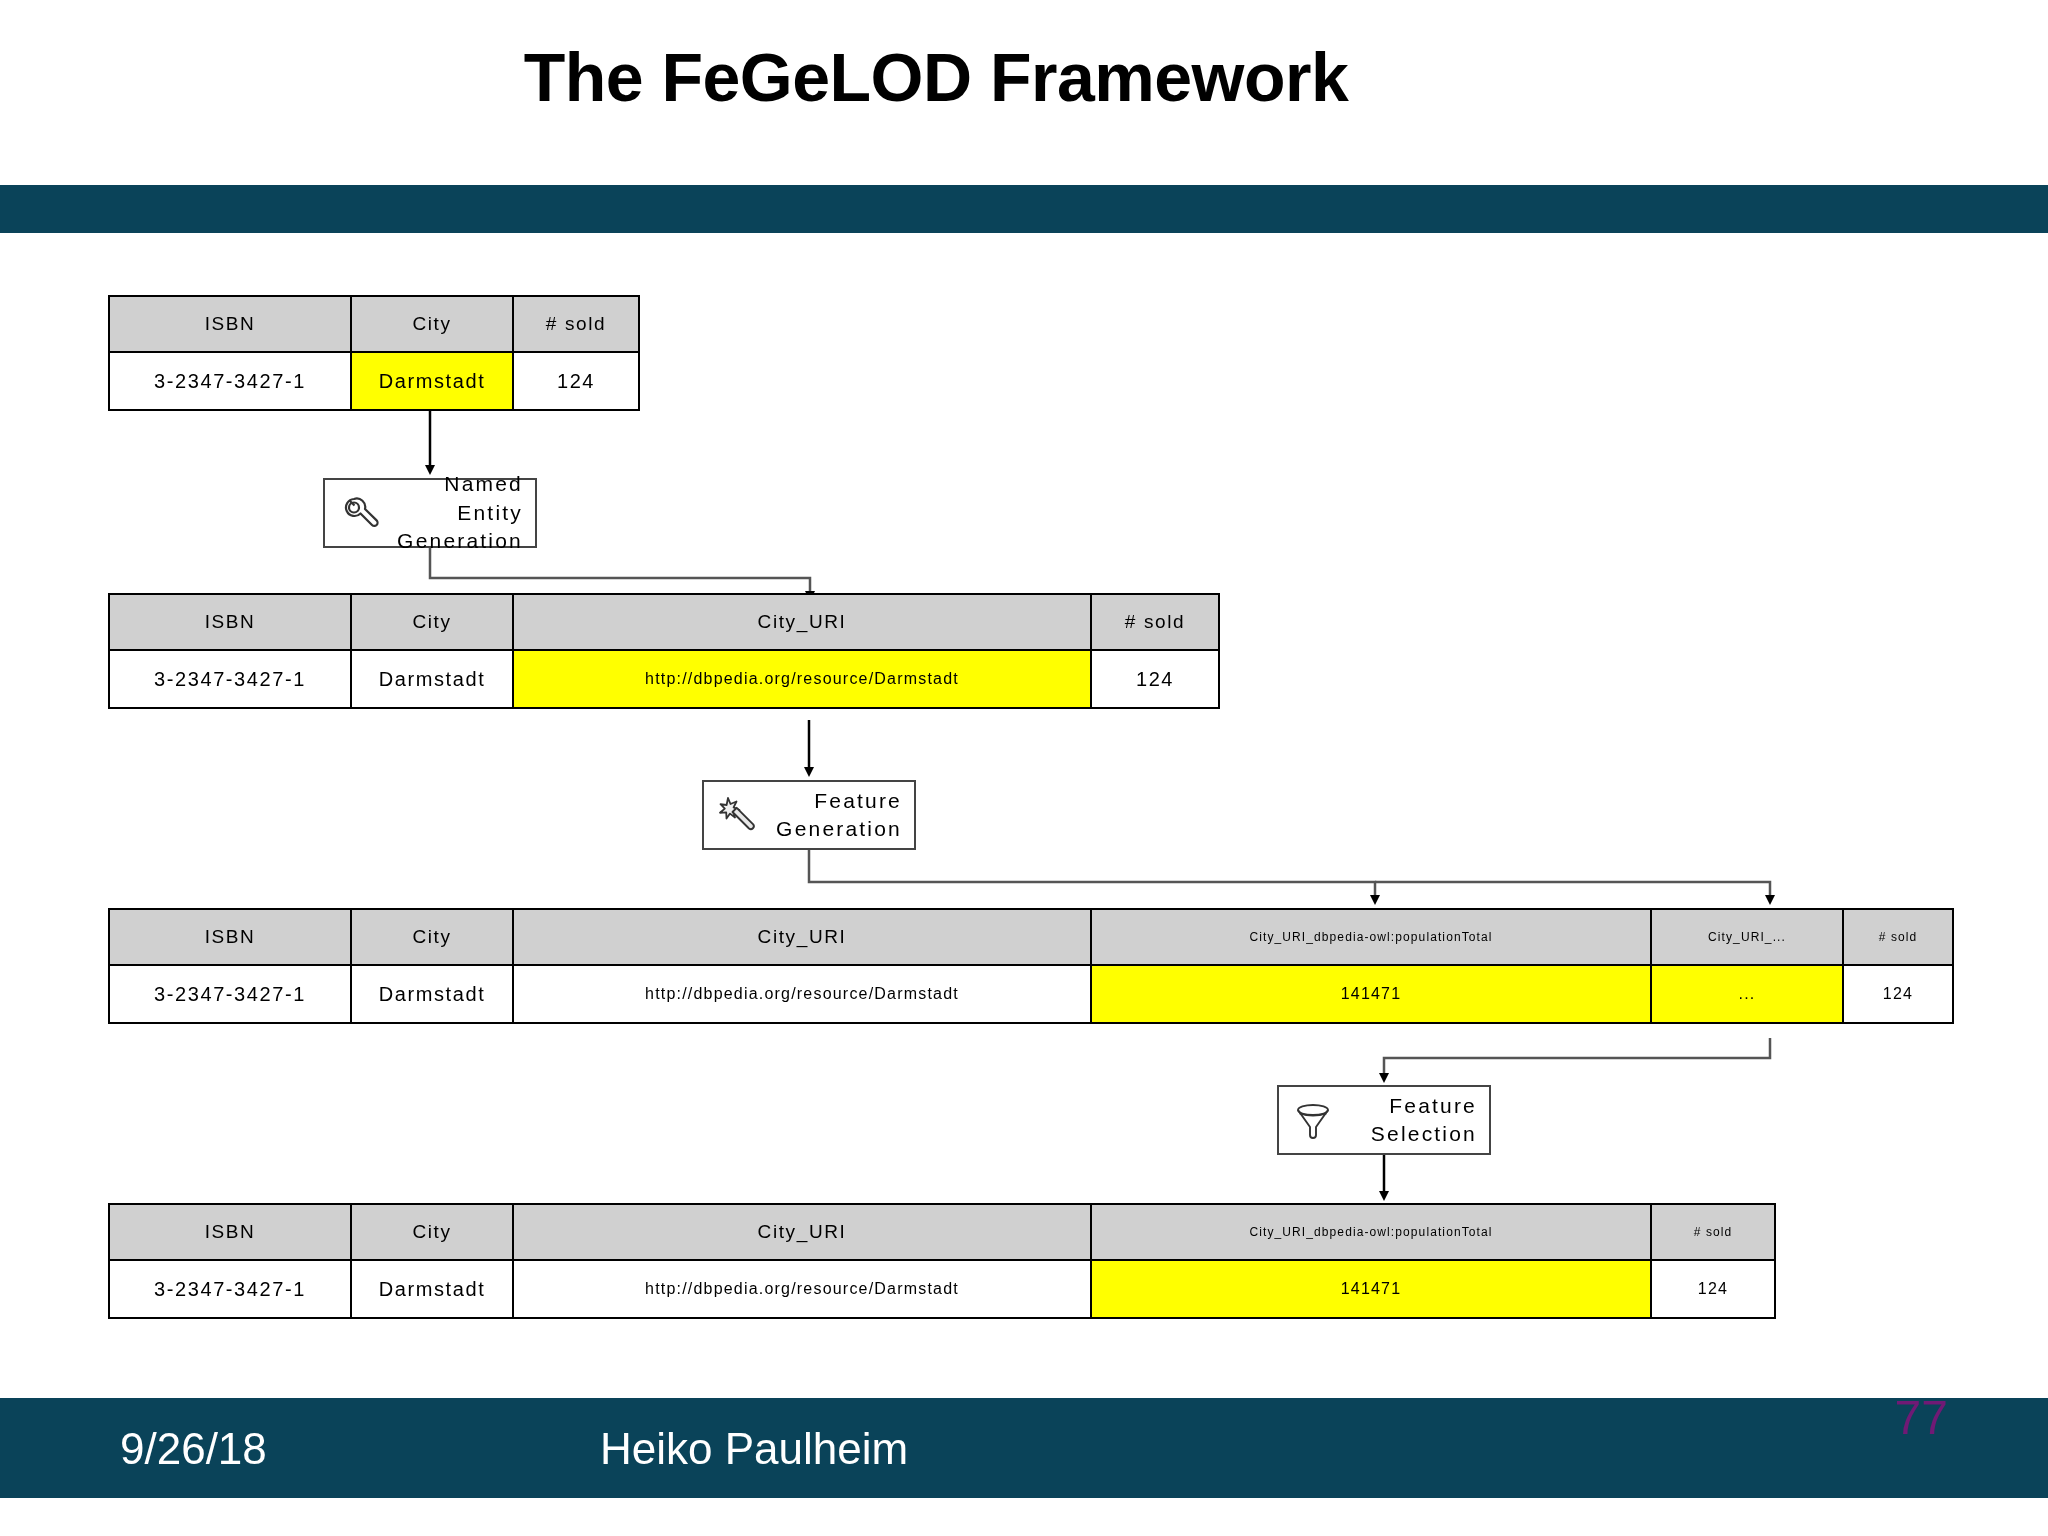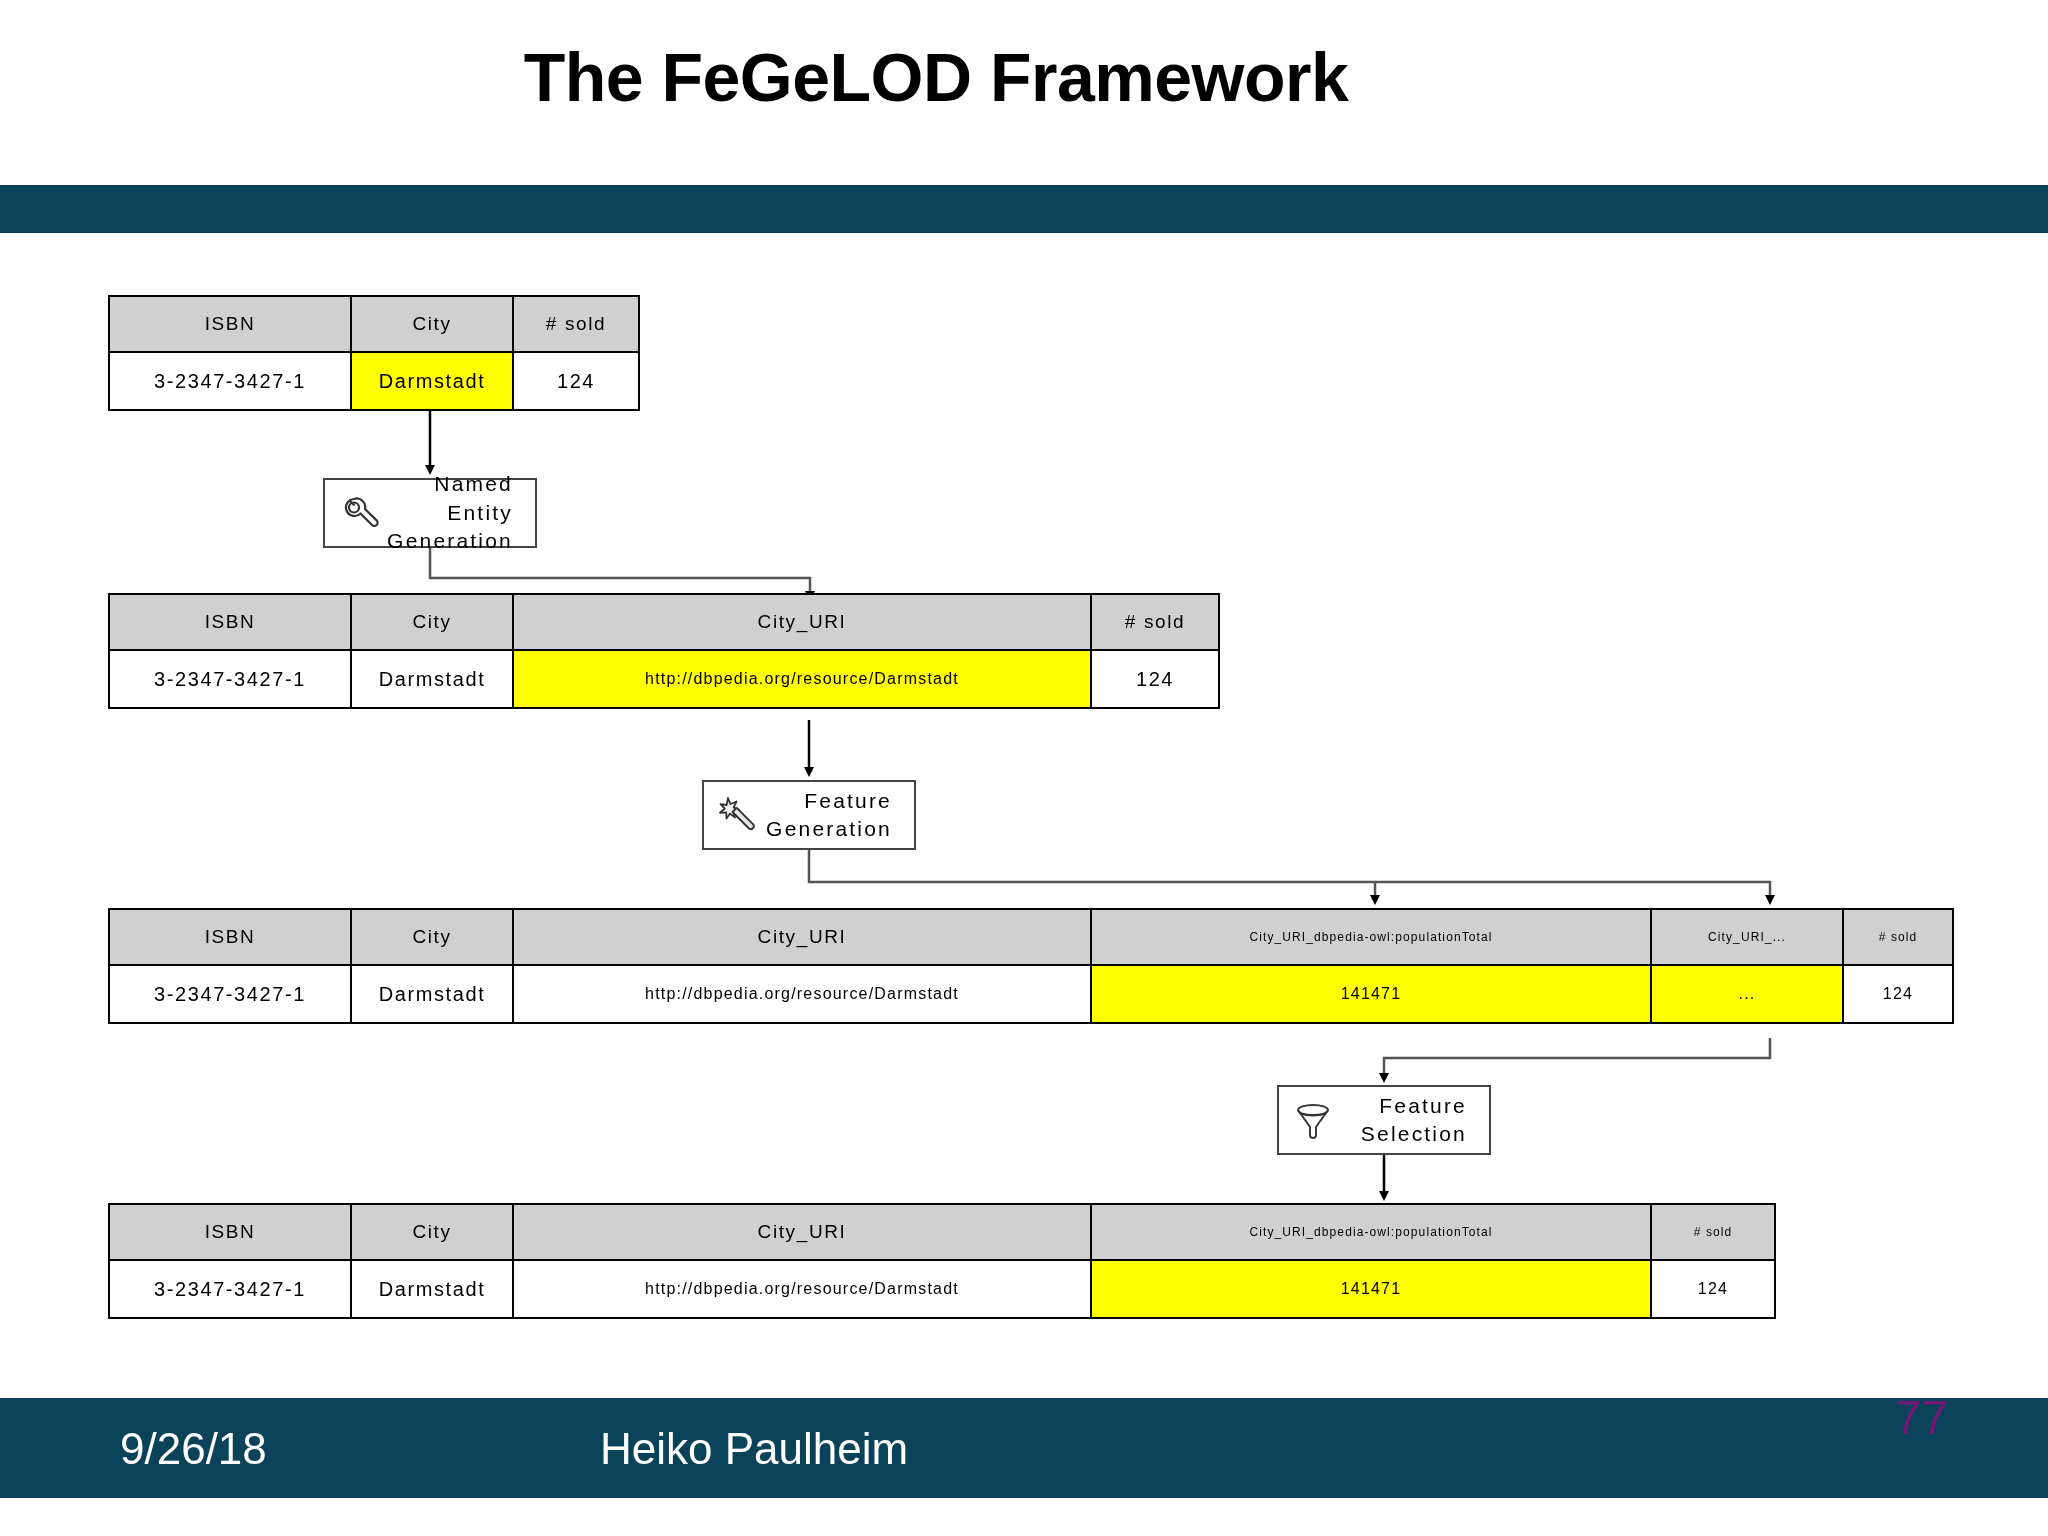--- a/index.html
+++ b/index.html
@@ -97,21 +97,21 @@
     display:flex;align-items:center;
   }
   .pbox .ico{
     width:52px;height:52px;flex:0 0 52px;
     margin-left:8px;
     display:flex;align-items:center;justify-content:center;
   }
   .pbox .ptxt{
     flex:1;
     text-align:right;
-    padding-right:22px;
+    padding-right:12px;
     font-size:21px;
     letter-spacing:2.2px;
     line-height:1.35;
     color:#000;
   }
   #box-ner{left:323px;top:478px;width:214px;height:70px;}
   #box-fg{left:702px;top:780px;width:214px;height:70px;}
   #box-fs{left:1277px;top:1085px;width:214px;height:70px;}
 
   

